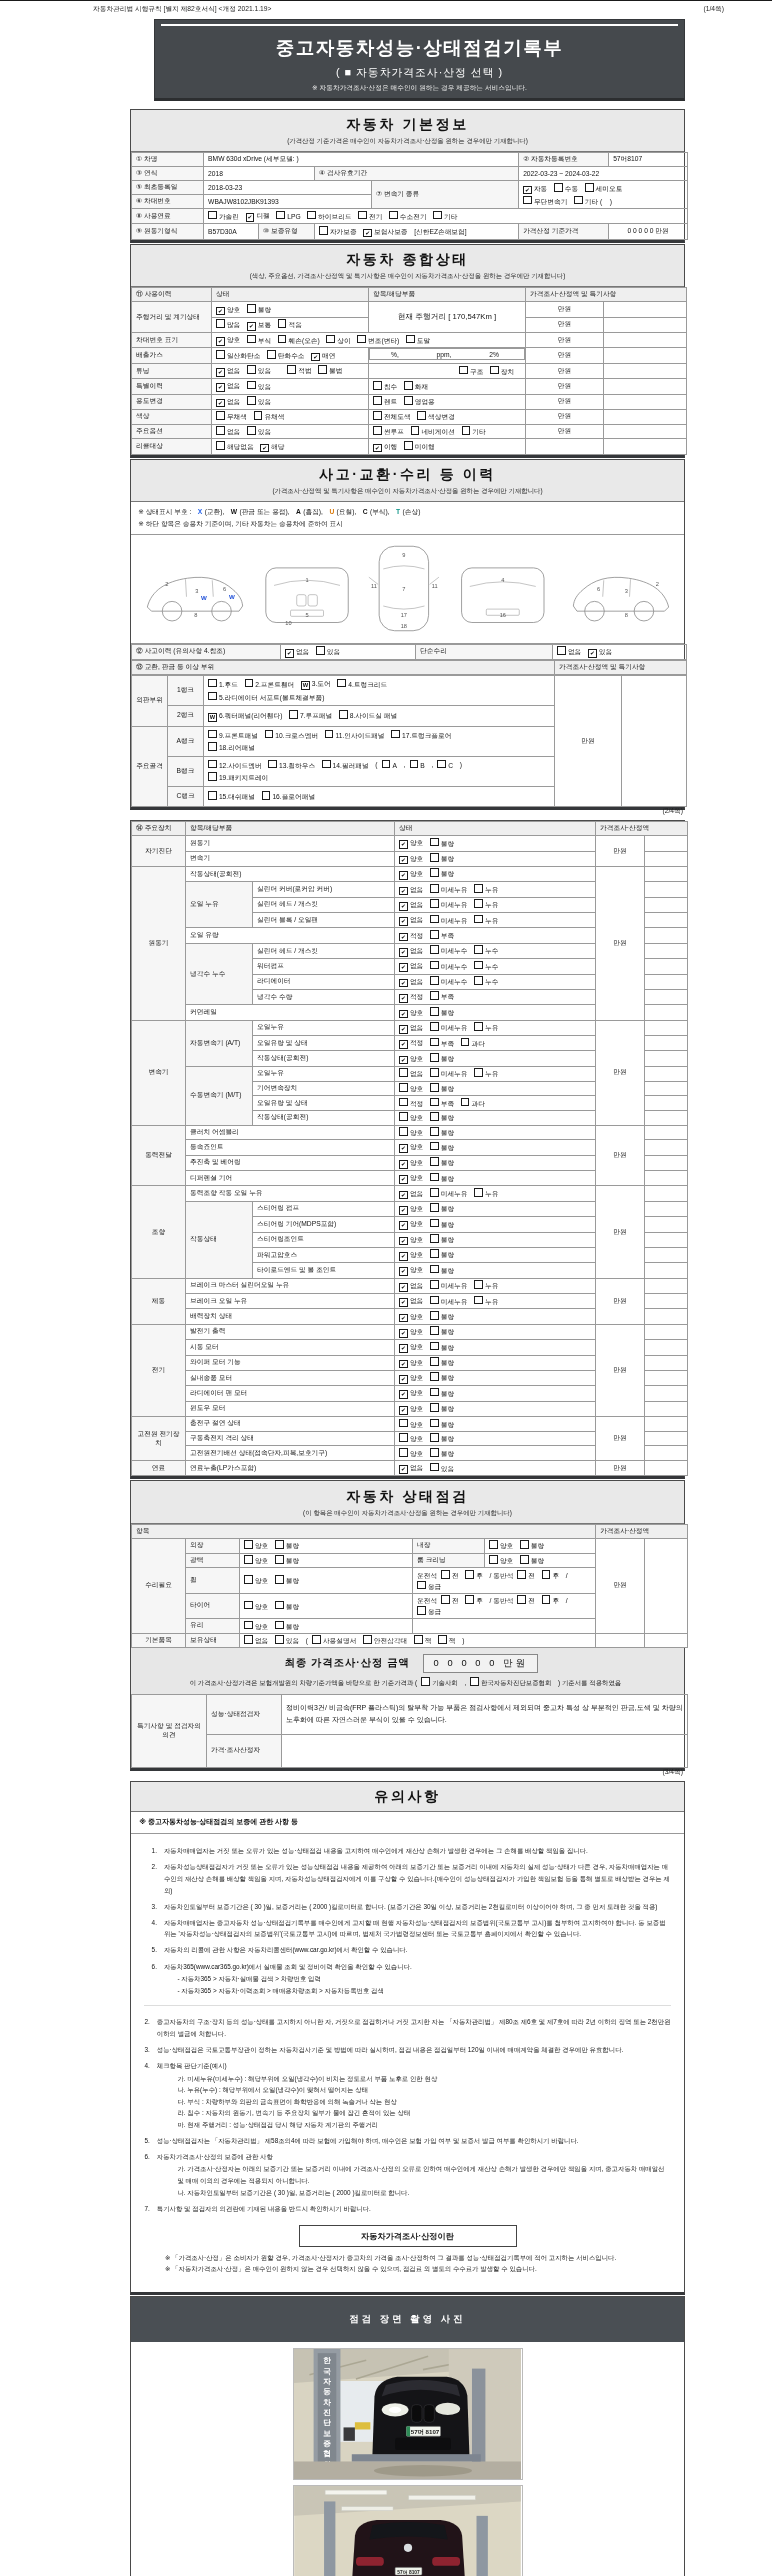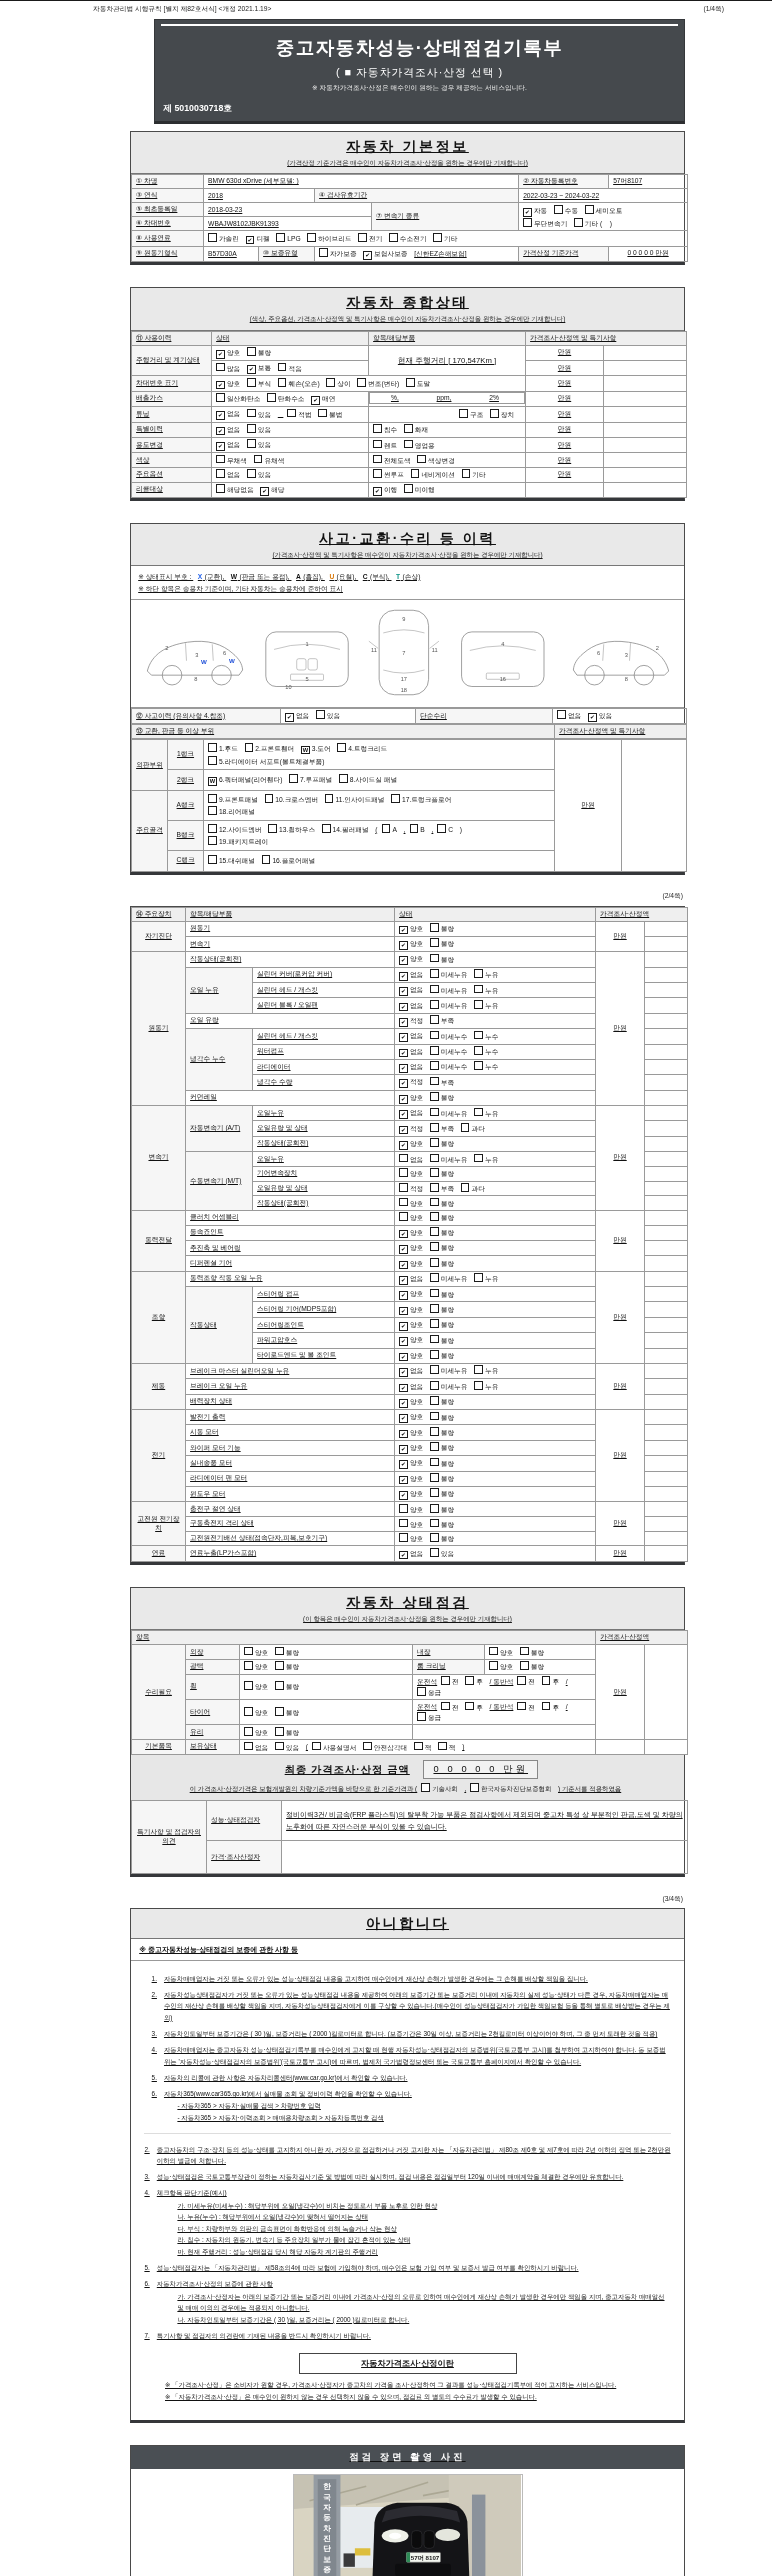--- a/index.html
+++ b/index.html
@@ -4,21 +4,21 @@
 <style>
   html,body{margin:0;padding:0;}
   body{
     width:773px;height:2576px;background:#fff;position:relative;overflow:hidden;
     font-family:"Liberation Sans","DejaVu Sans",sans-serif;color:#111;
     border-top:1.5px solid #1a1a1a;box-sizing:border-box;
   }
   .lawline{position:absolute;top:4.1px;left:93px;font-size:6.7px;color:#222;}
   .pm-top{position:absolute;top:4.1px;right:49px;font-size:6.7px;color:#222;}
   .content{width:555px;margin:17.5px 0 0 130px;}
-  .sect{border:1px solid #4a4a4a;border-bottom:3.1px solid #35373a;margin-bottom:22px;background:#fff;text-decoration:underline;}
+  .sect{border:1px solid #4a4a4a;border-bottom:3.1px solid #35373a;margin-bottom:1px;background:#fff;}
   
   .doc-head{background:#45494d;color:#fff;padding:0 0 5.2px 0;border:1px solid #35373a;border-bottom:3.1px solid #2c2e30;margin-bottom:7.2px;margin-left:24px;}
   .doc-head .rule{height:2.1px;background:#fff;margin:4.1px 6.2px 9.3px 6.2px;}
   .doc-head h1{margin:0;text-align:center;font-size:18.5px;letter-spacing:1.5px;font-weight:bold;}
   .doc-head .sub{ text-align:center;font-size:10.8px;margin-top:6.2px;letter-spacing:1px;}
   .doc-head .subnote{text-align:center;font-size:6.7px;margin-top:4.1px;color:#f0f0f0;}
   .doc-head .docno{font-size:8.8px;font-weight:bold;padding:9.3px 0 1px 8.2px;}
   
   .gray-head{background:#e9e9e9;border-bottom:0.5px solid #777;text-align:center;padding:6.2px 0 5.2px;}
   .gray-head h2{margin:0;font-size:14px;font-weight:bold;letter-spacing:2.6px;}
@@ -57,40 +57,39 @@
   .n-outer .n-item{margin-left:0;}
   .pricebox{border:1px solid #444;width:216px;margin:11.3px auto 5.2px auto;text-align:center;font-size:8.2px;font-weight:bold;padding:4.1px 0;}
   .boxnotes{font-size:6.4px;line-height:1.8;margin:2.1px 20.6px 8.2px 20.6px;}
   
   .final-price{background:#e7e7e7;padding:5.2px 0 6.2px 0;}
   .fp-line{display:flex;justify-content:center;align-items:center;gap:13.4px;padding-left:8px;}
   .fp-label{font-size:10.3px;font-weight:bold;letter-spacing:1px;}
   .fp-amount{border:0.5px solid #888;background:#f2f2f2;font-size:9.3px;padding:2.1px 9.3px;letter-spacing:3.1px;}
   .fp-note{text-align:center;font-size:6.4px;margin-top:4.1px;}
   
-  .photo-head{background:#4a4f54;color:#fff;text-align:center;font-size:9.3px;font-weight:bold;letter-spacing:3.1px;padding:5px 0;}
+  .photo-head{background:#4a4f54;color:#fff;text-align:center;font-size:9.3px;font-weight:bold;letter-spacing:3.1px;padding:16px 0;}
   .photo-area{padding:5.2px 0;text-align:center;}
   .photo-frame{margin:0 auto 5.2px auto;width:228px;border:0.5px solid #bbb;background:#fff;line-height:0;}
   svg text{font-family:"Liberation Sans","DejaVu Sans",sans-serif;}
   .mini{font-size:6px;}
 </style>
 </head>
 <body>
 
 <div class="lawline">자동차관리법 시행규칙 [별지 제82호서식] &lt;개정 2021.1.19&gt;</div>
 <div class="pm-top">(1/4쪽)</div>
 
 <div class="content">
 
   <section class="doc-head">
     <div class="rule"></div>
     <h1>중고자동차성능·상태점검기록부</h1>
     <div class="sub">( ■ 자동차가격조사·산정 선택 )</div>
     <div class="subnote">※ 자동차가격조사·산정은 매수인이 원하는 경우 제공하는 서비스입니다.</div>
-    <div class="docno">제 5010030718호</div>
   </section>
 
   <section class="sect">
     <div class="gray-head">
       <h2>자동차 기본정보</h2>
       <div class="note">(가격산정 기준가격은 매수인이 자동차가격조사·산정을 원하는 경우에만 기재합니다)</div>
     </div>
     <table>
       <colgroup>
           <col style="width:72px">
@@ -705,21 +704,21 @@
         <td class="lab">가격·조사산정자</td>
         <td></td>
       </tr>
     </tbody>
       </table>
   </section>
   <div class="pm-top" style="position:static;text-align:right;margin:-4.1px 2.1px 4.1px 0;">(3/4쪽)</div>
 
   <section class="sect">
     <div class="gray-head">
-      <h2>아니합니다</h2>
+      <h2>유의사항</h2>
     </div>
     <div class="n-head">※ 중고자동차성능·상태점검의 보증에 관한 사항 등</div>
     <div class="n-body">
       <div id="notes-top">
           <div class="n-item">
             <span class="n-no">1.</span>
             <span class="n-tx">자동차매매업자는 거짓 또는 오류가 있는 성능·상태점검 내용을 고지하여 매수인에게 재산상 손해가 발생한 경우에는 그 손해를 배상할 책임을 집니다.</span>
           </div>
           <div class="n-item">
             <span class="n-no">2.</span>

